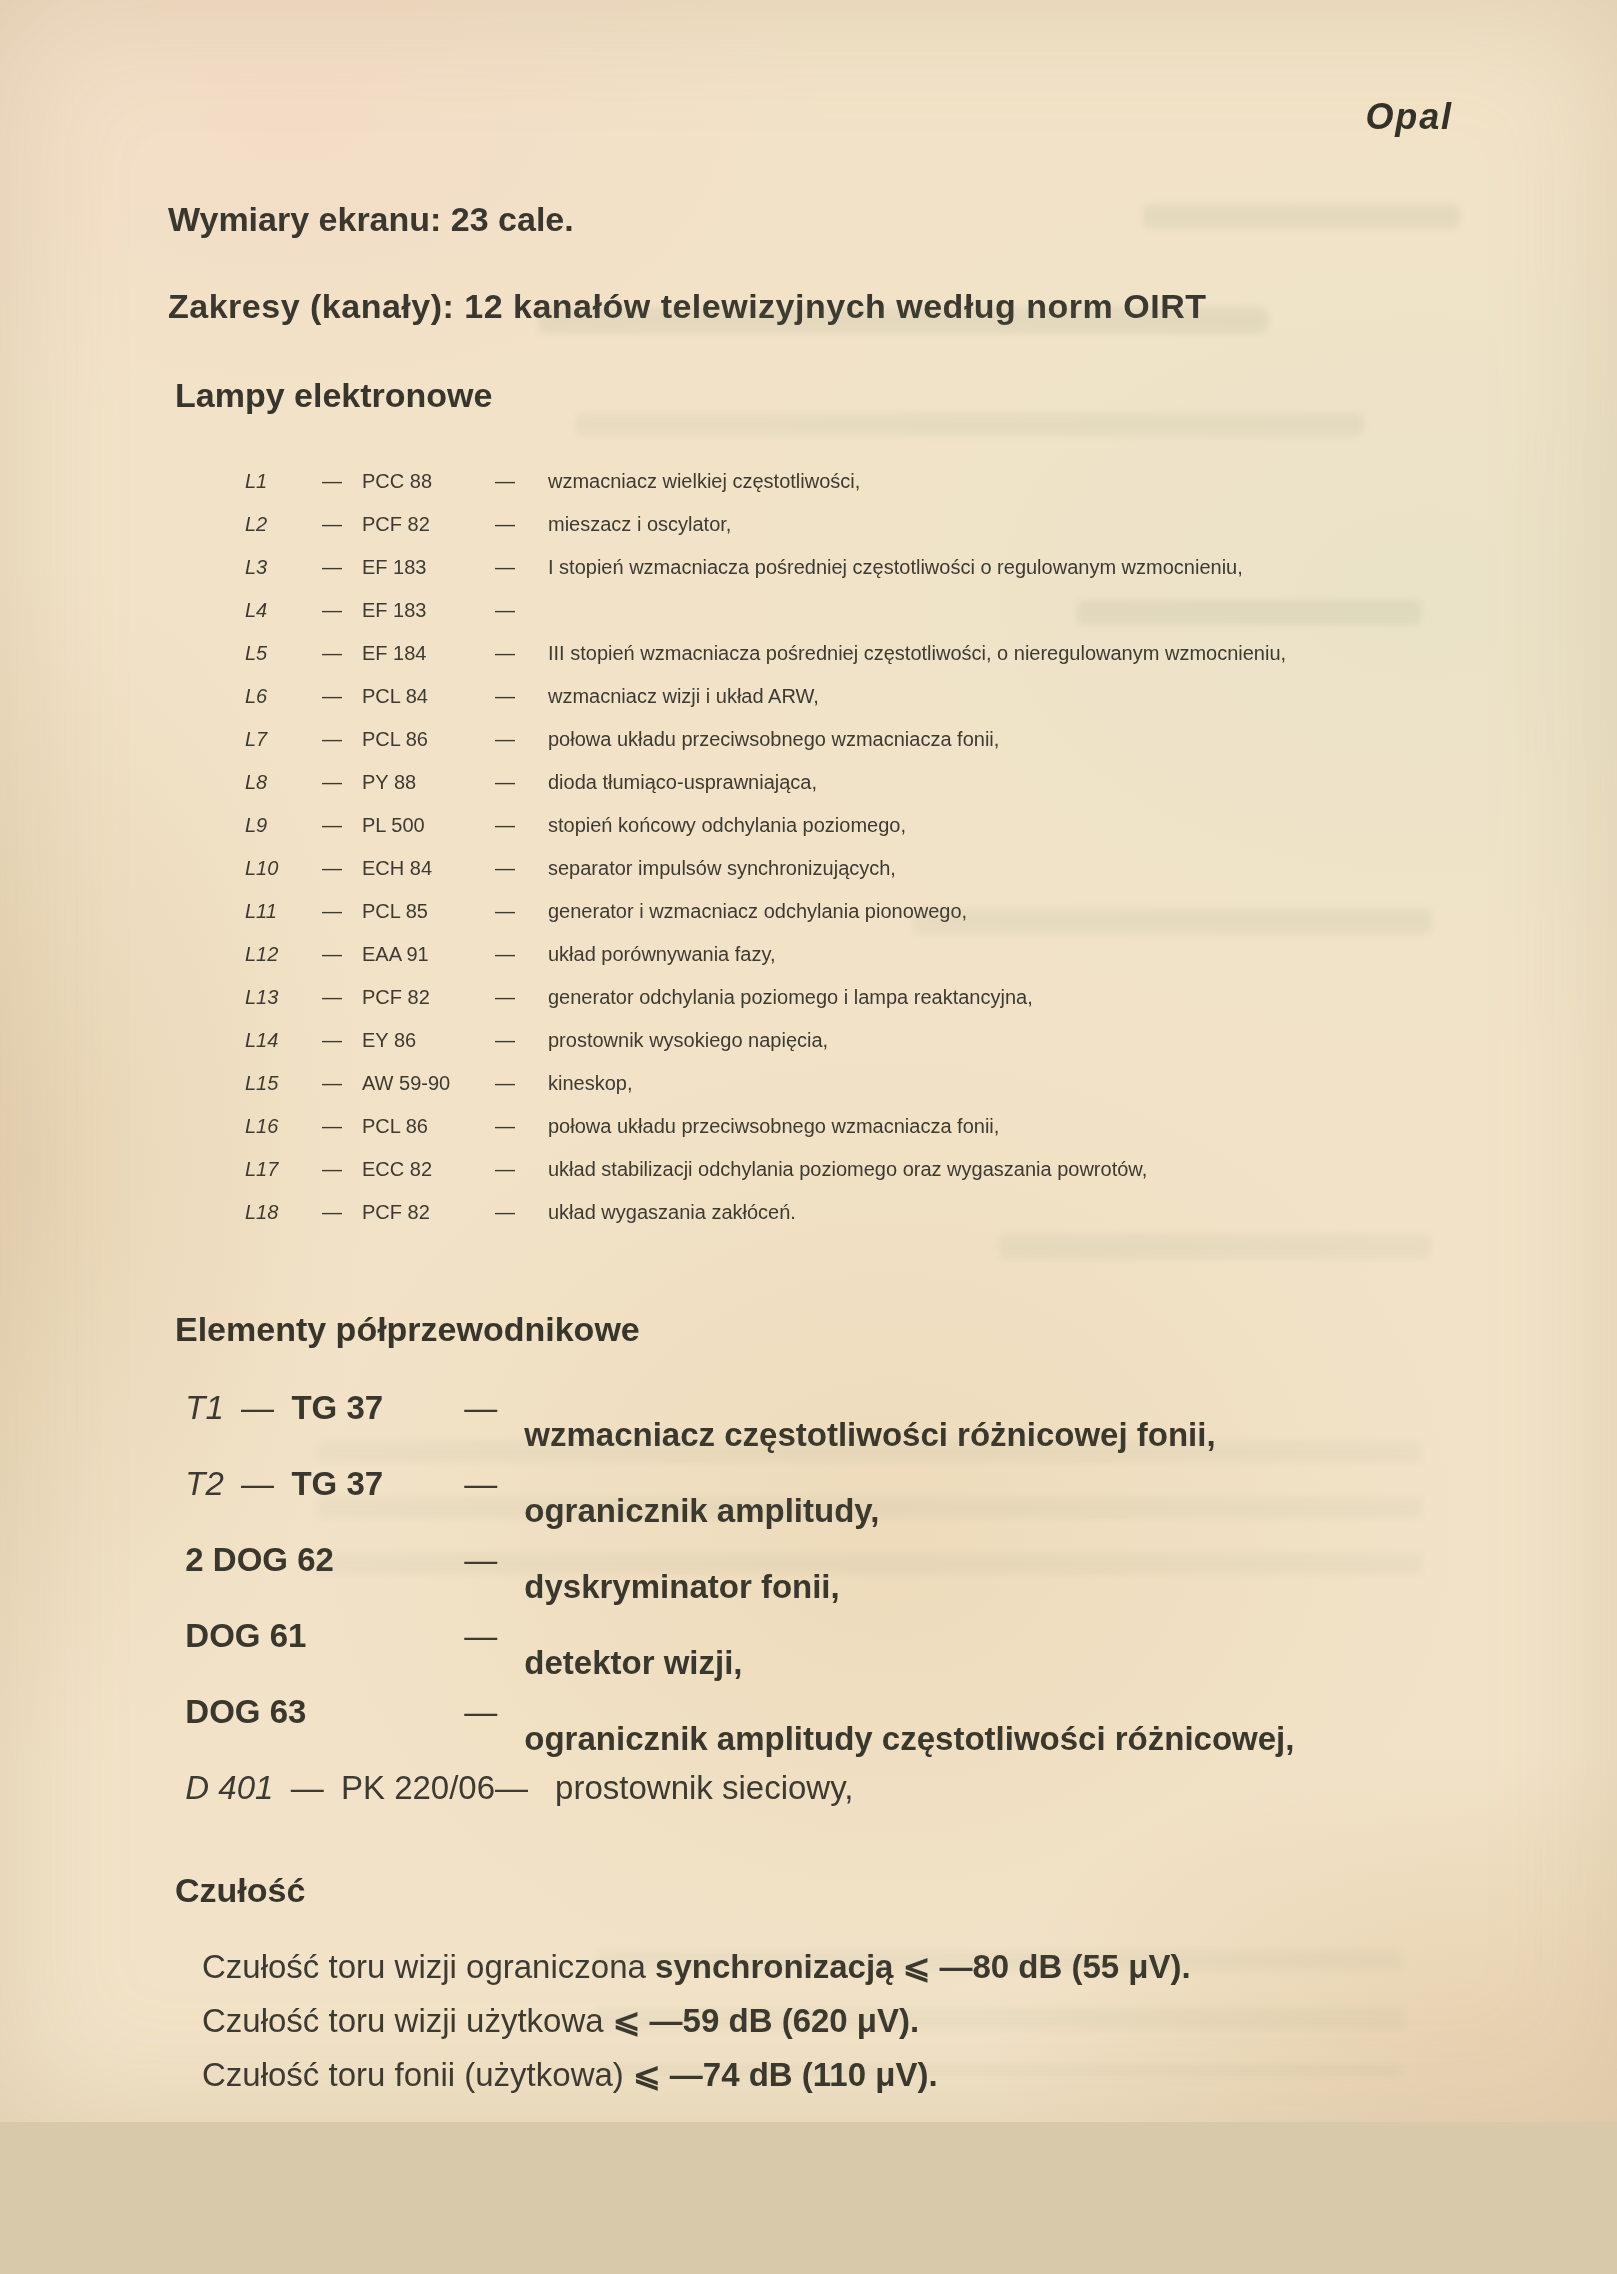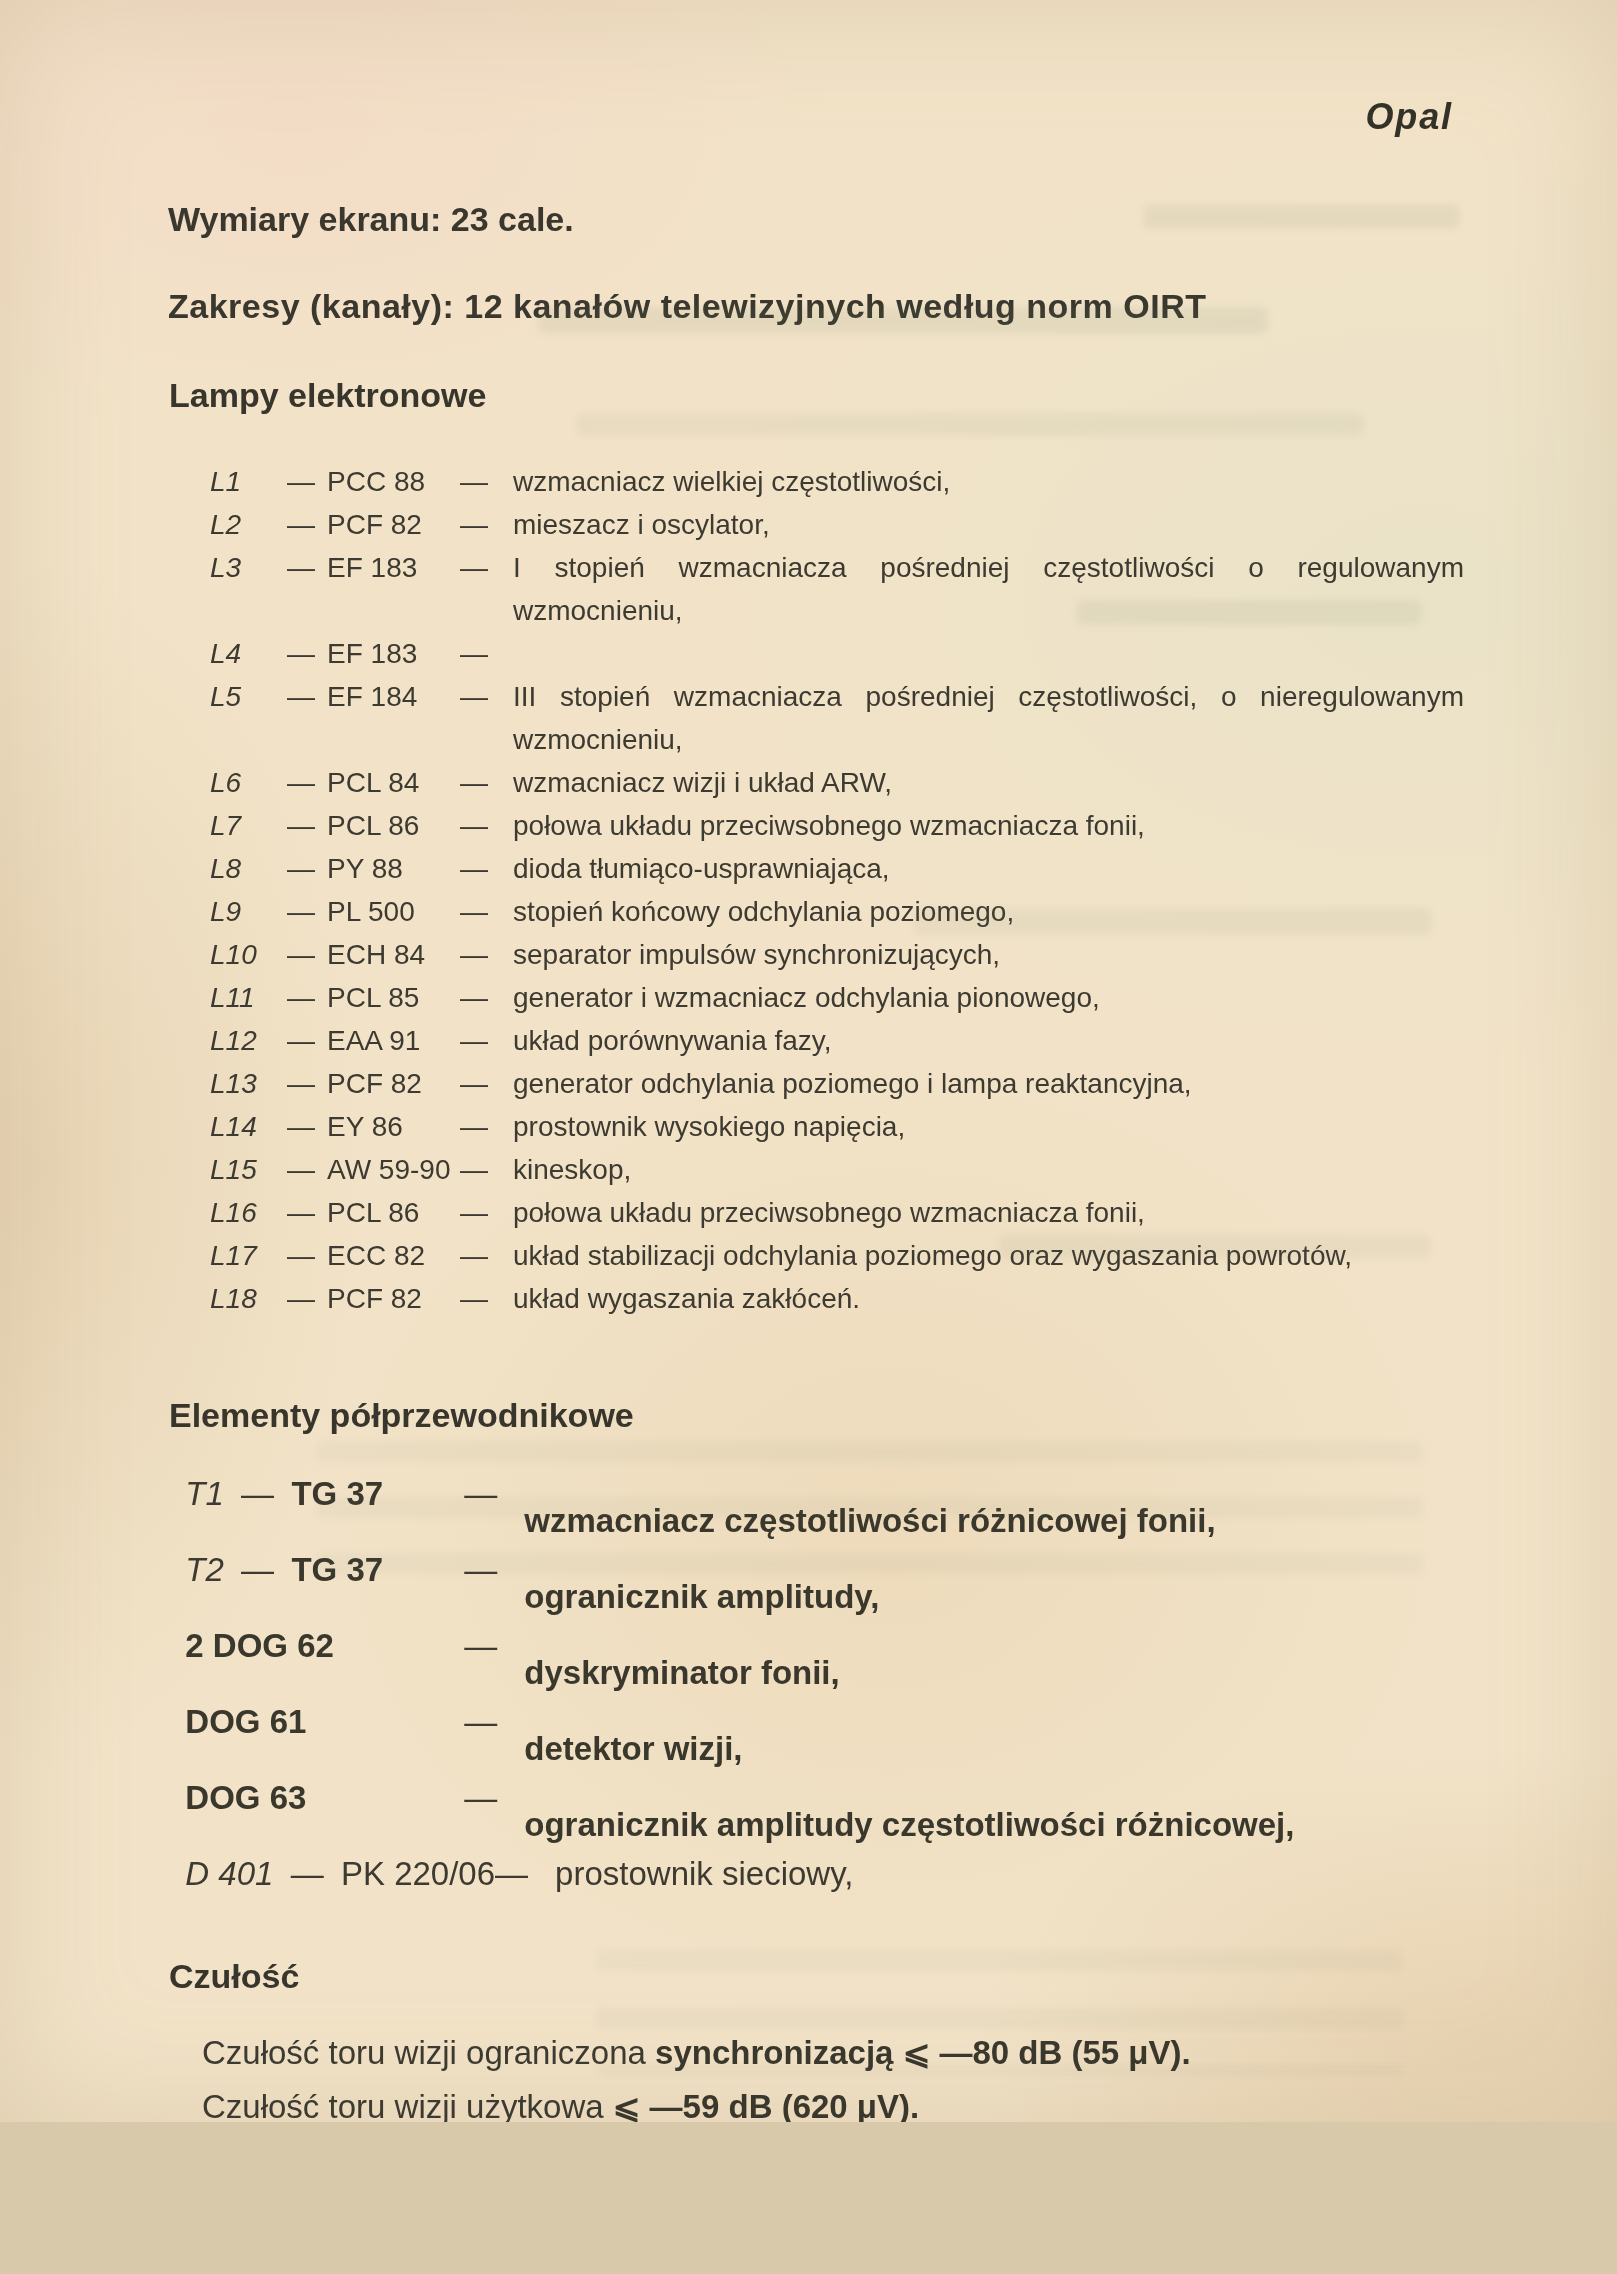--- a/index.html
+++ b/index.html
@@ -22,26 +22,26 @@
     color:#3d3a31;
   }
   .running-head{
     position:absolute;top:96px;right:165px;
     font-size:36px;font-weight:bold;font-style:italic;
     letter-spacing:1.9px;color:#343128;
   }
   .spec-line{font-size:34px;font-weight:bold;line-height:45px;color:#3a372e;}
   .spec-screen{margin-top:197px;}
   .spec-channels{margin-top:42px;letter-spacing:0.5px;}
-  .section-heading{font-size:34px;font-weight:bold;line-height:45px;color:#38352c;margin:1px;}
+  .section-heading{font-size:34px;font-weight:bold;line-height:45px;color:#38352c;margin:7px;}
   .h-lamps{margin-top:44px;}
   .h-semi{margin-top:73px;}
   .h-sens{margin-top:56px;}
 
-  .lamp-list{margin-top:42px;margin-left:42px;font-size:28px;line-height:43px;}
+  .lamp-list{margin-top:42px;margin-left:77px;font-size:20px;line-height:43px;}
   .lamp-row{display:flex;align-items:flex-start;}
   .lid{width:77px;font-style:italic;flex:0 0 auto;}
   .ldash1{width:40px;flex:0 0 auto;}
   .ltube{width:133px;flex:0 0 auto;white-space:nowrap;}
   .ldash2{width:53px;flex:0 0 auto;}
   .ldesc{flex:1 1 auto;text-align:justify;}
 
   .semi-list{margin-top:31px;margin-left:17.3px;font-size:33px;line-height:49px;}
   .semi-row{display:flex;align-items:flex-start;}
   .sleft{flex:0 0 auto;min-width:279px;white-space:nowrap;display:inline-block;}

